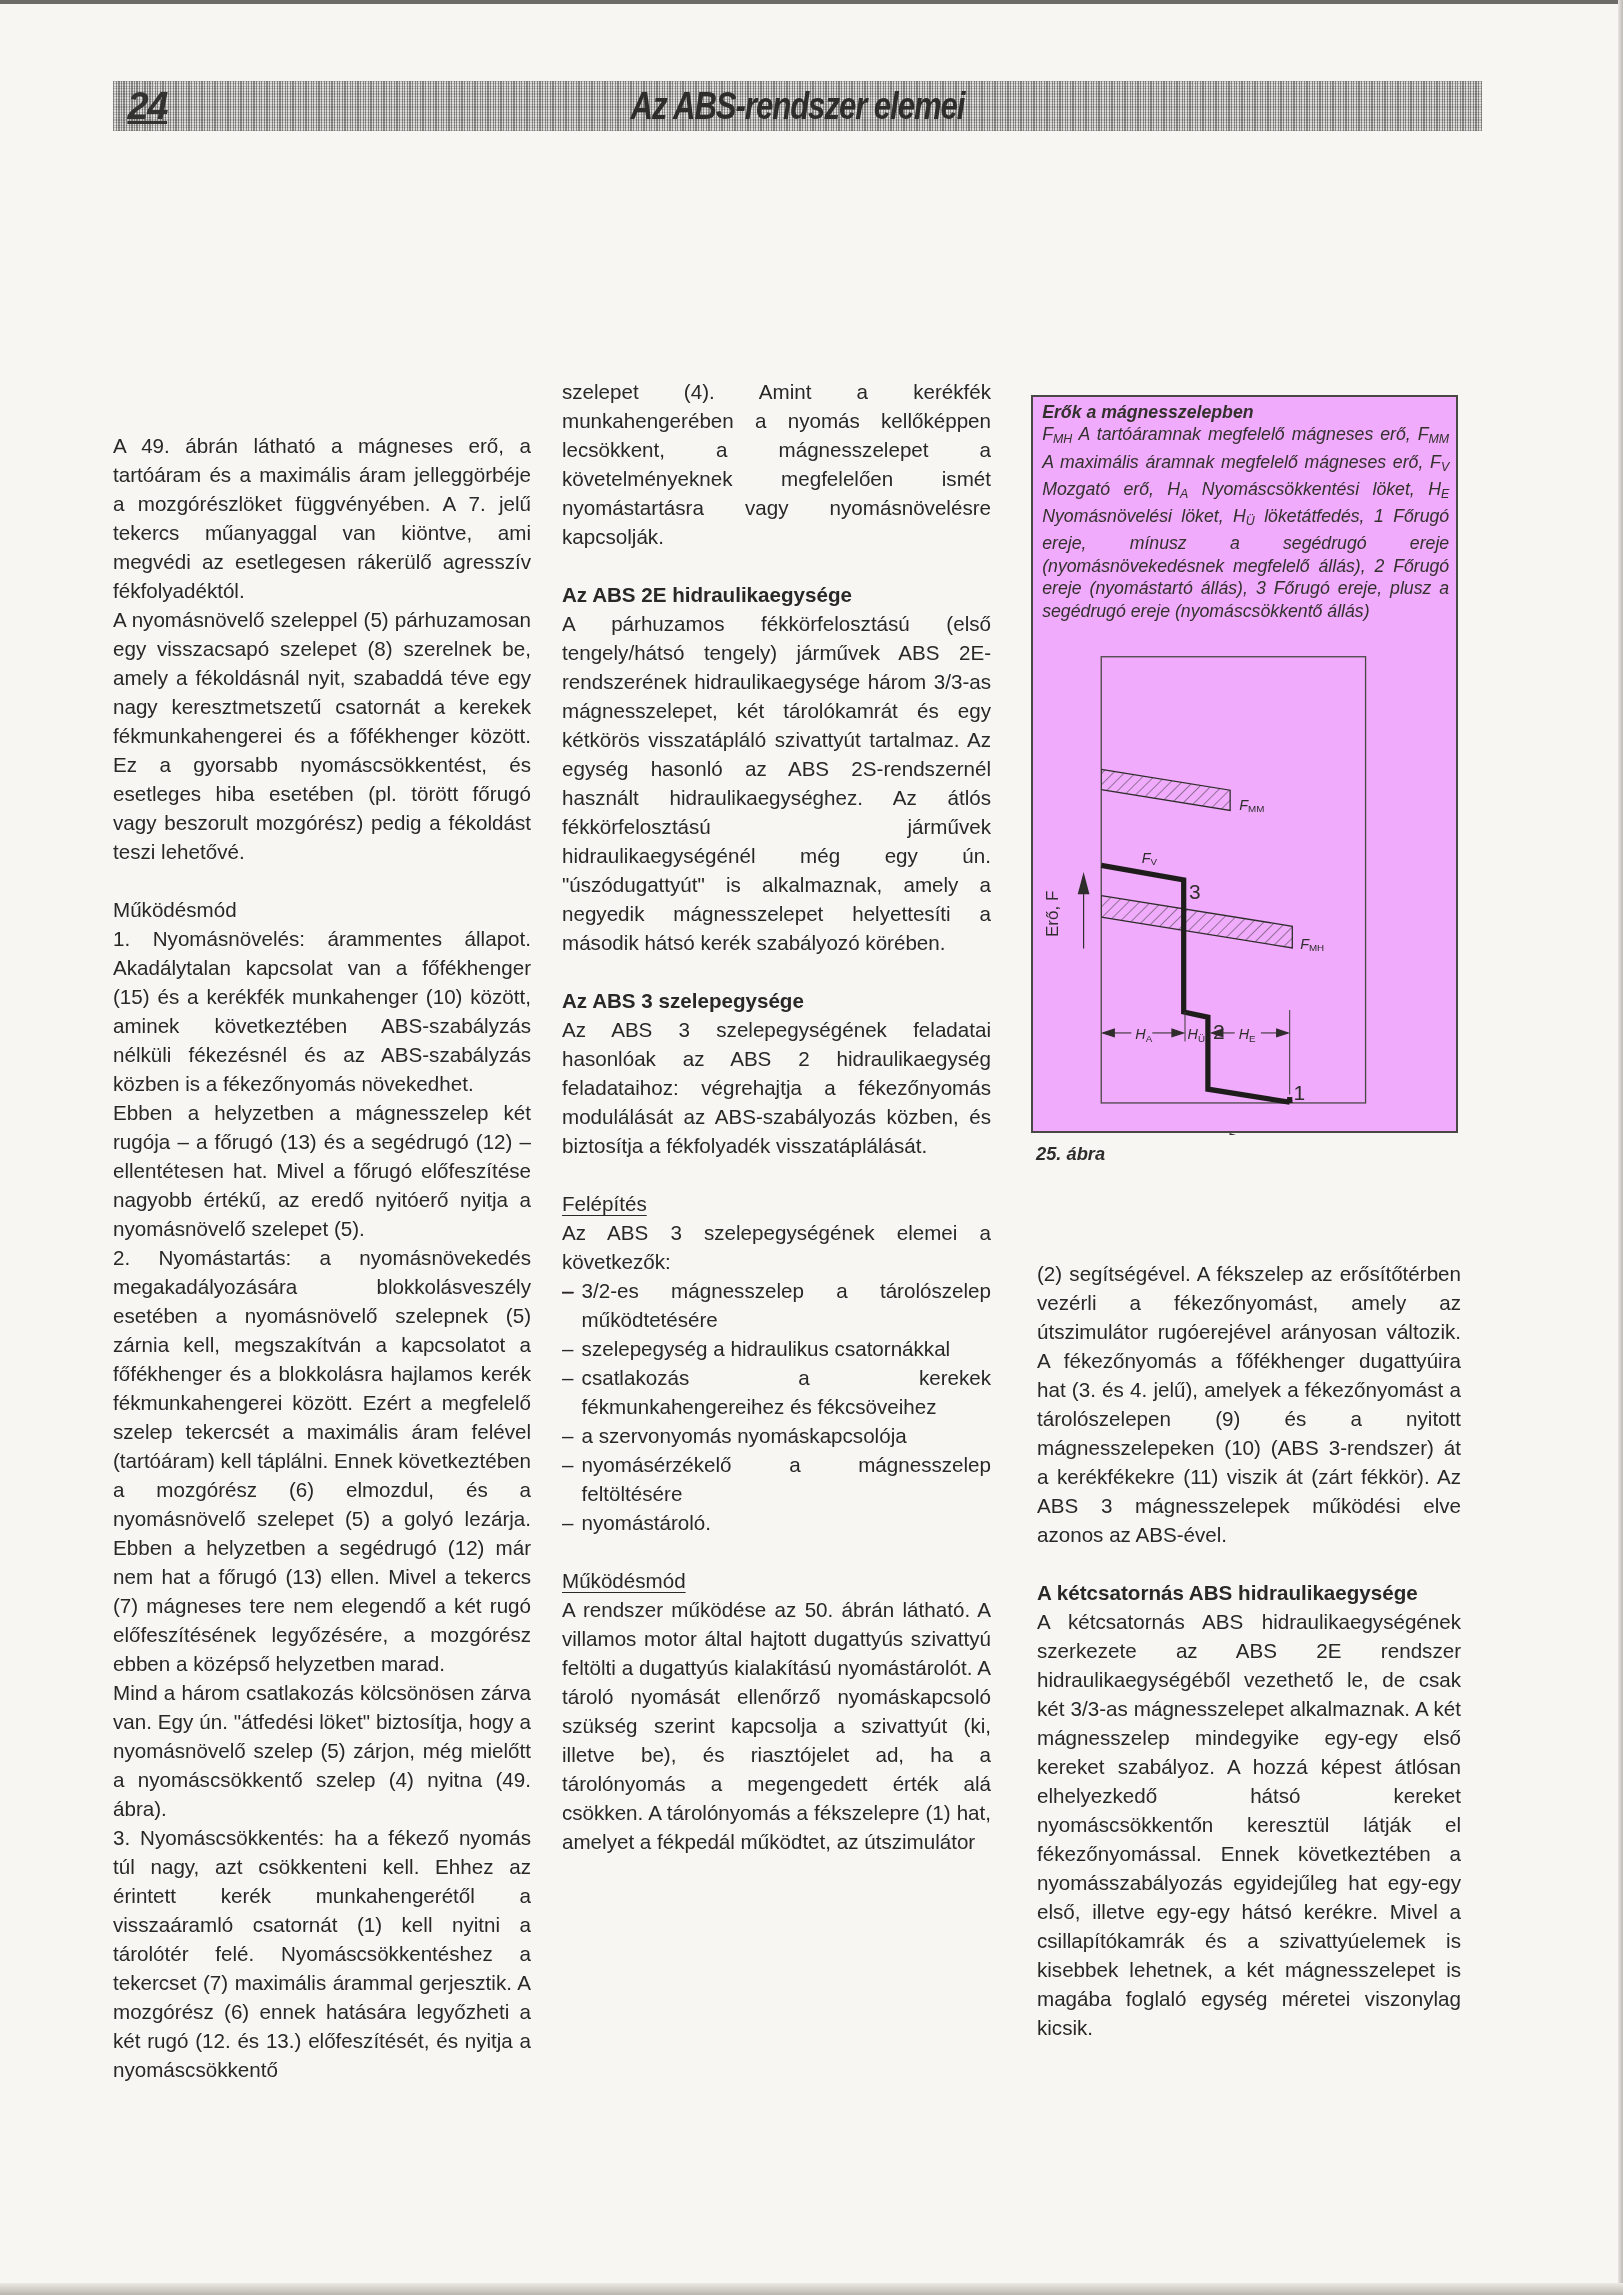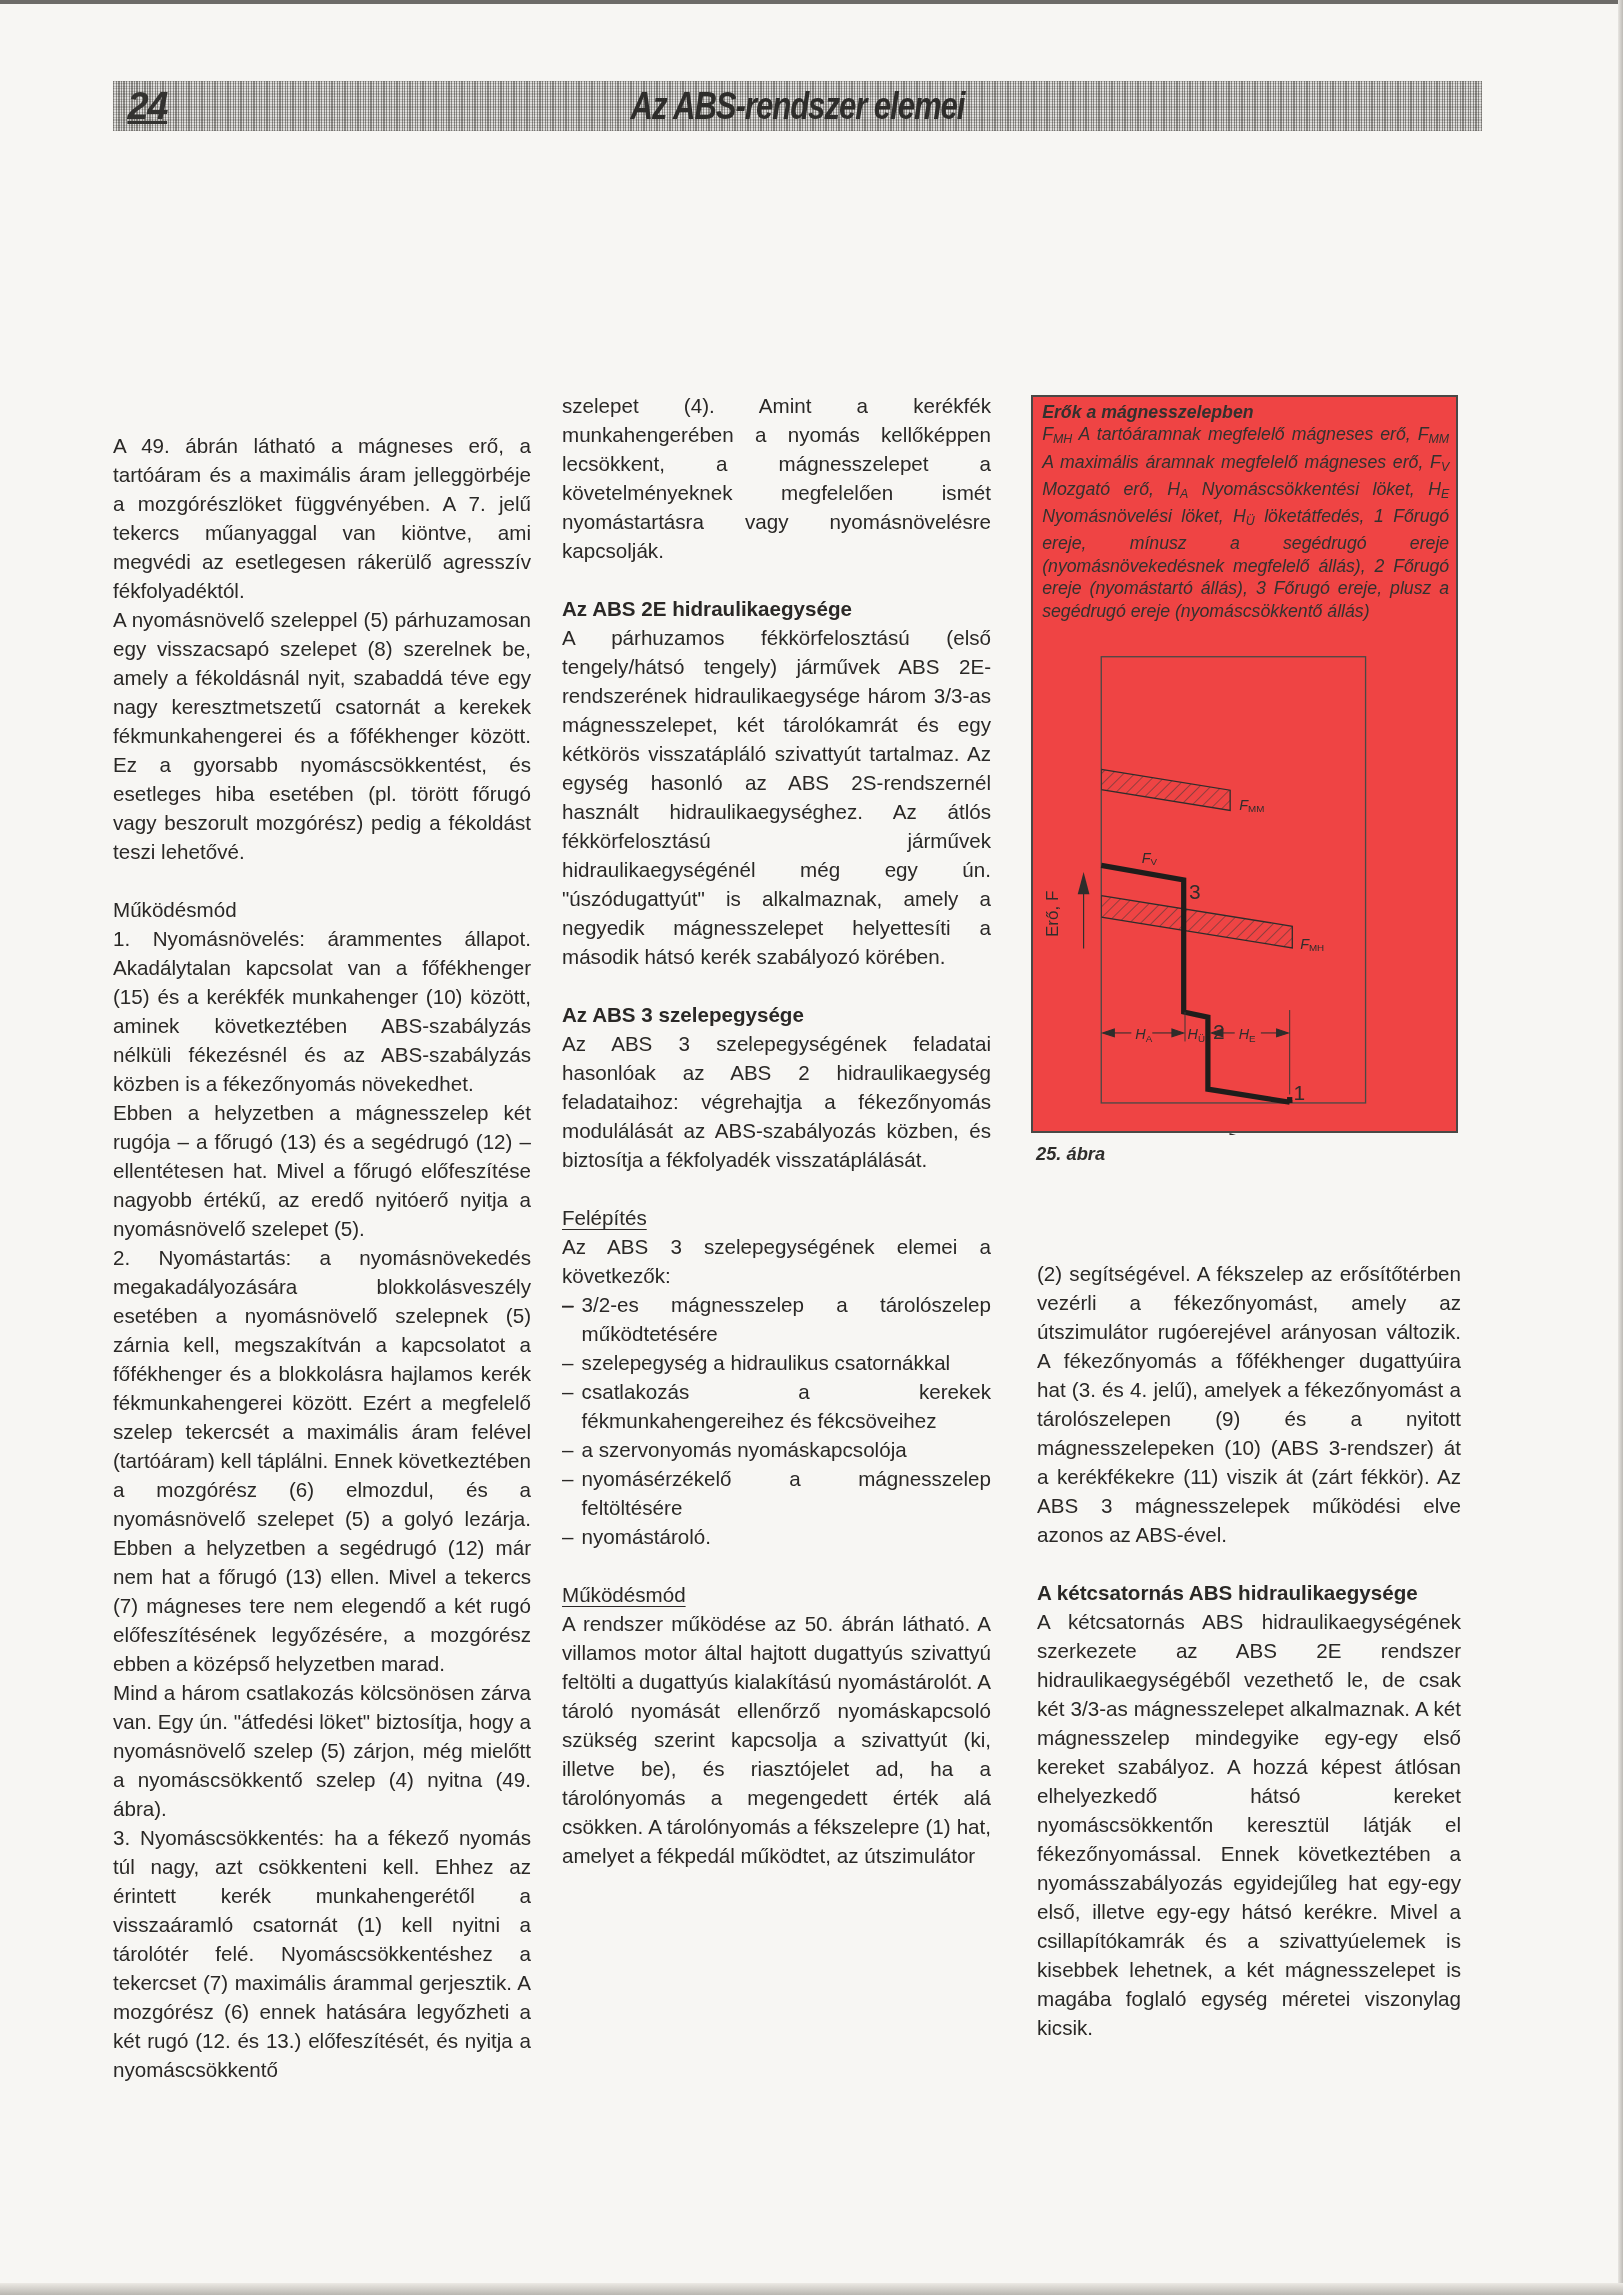--- a/index.html
+++ b/index.html
@@ -26,33 +26,33 @@
   }
   .header-title {
     position:absolute; left:0; right:0; top:3.9px; text-align:center;
     font-size:38px; font-weight:bold; font-style:italic; color:#2e2d2b; letter-spacing:-1.3px;
     transform: scaleX(0.82);
   }
 
   .col { position:absolute; font-size:20.6px; line-height:29px; text-align:justify; }
   .col p { margin:0; }
   .col1 { left:113px; top:391px; width:418px;margin-top:40px; }
-  .col2 { left:562px; top:391px; width:429px; }
+  .col2 { left:562px; top:377px; width:429px; }
   .col3b { left:1037px; top:1259px; width:424px; }
   .gap { height:29px; }
   .section-title { font-weight:bold; margin:0; text-align:left; }
   .sub-title { text-decoration:underline; text-underline-offset:3.9px; text-decoration-thickness:1.3px; }
   .plain-title { }
   .list { margin:0; padding:0; list-style:none; }
   .list li { position:relative; padding-left:19.6px; text-align:justify; }
   .list li .dash { position:absolute; left:0; top:0; }
 
   .figure-box {
     position:absolute; left:1031px; top:395px; width:427px; height:738px;
-    border:2px solid #4a4845; box-sizing:border-box; background:#ef4444;
+    border:2px solid #4a4845; box-sizing:border-box; background:#f0abfc;
   }
   .figure-legend {
     position:absolute; left:9.2px; top:3.9px; width:407px;
     font-size:17.7px; line-height:22.6px; font-style:italic; text-align:justify; color:#33312e;
   }
   .figure-legend .legend-title { font-weight:bold; font-style:italic; }
   .figure-legend sub { font-size:12.4px; vertical-align:-2.6px; }
   .chart-area { position:absolute; left:0; top:0; width:427px; height:738px; }
   .figure-caption {
     position:absolute; left:1036px; top:1143px; font-size:18.3px; font-weight:bold; font-style:italic; color:#2e2d2b;

